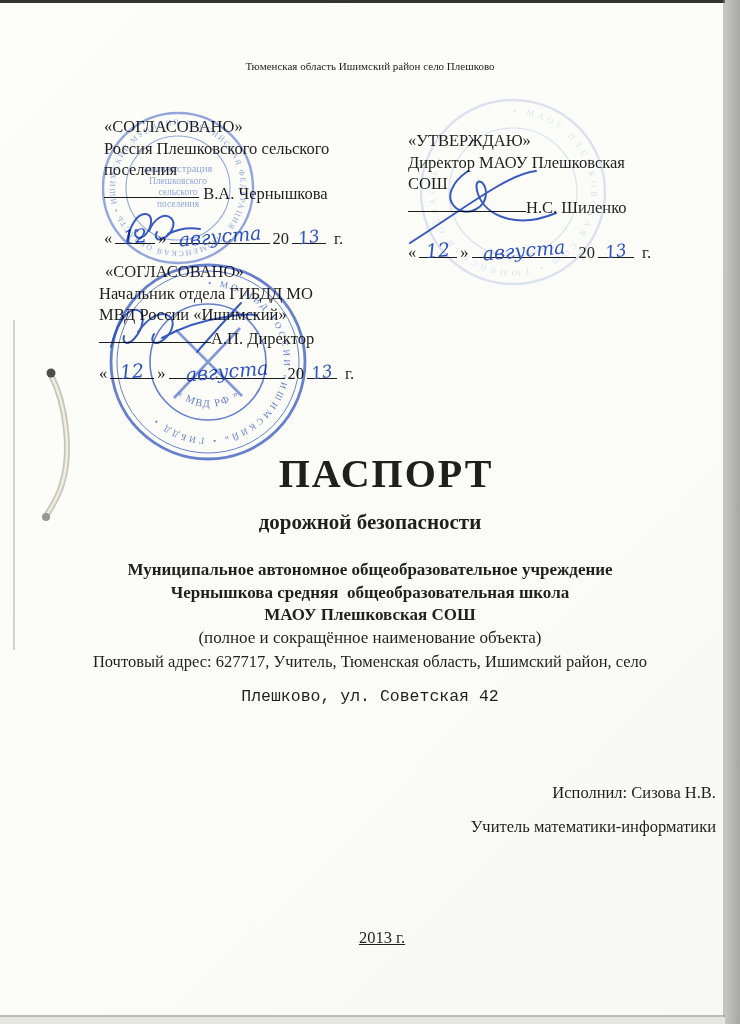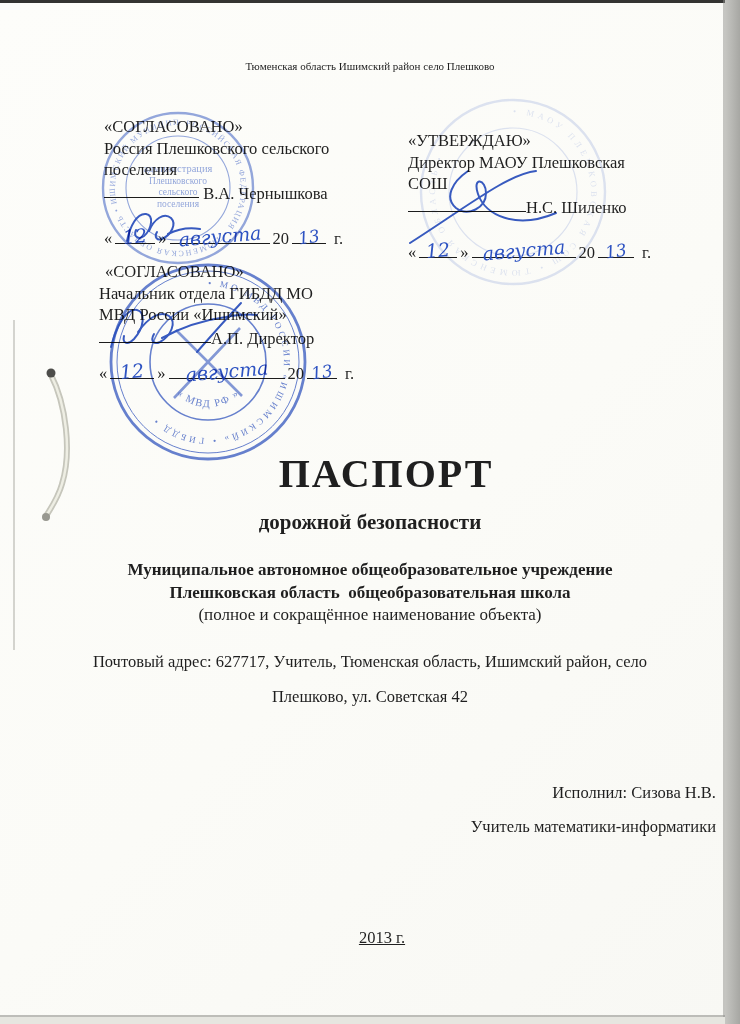--- a/index.html
+++ b/index.html
@@ -44,21 +44,21 @@
   }
   .hand-sm{font-size:17px;transform:translateX(-50%) rotate(-9deg);}
 
   .title-main{top:450px;left:16px;width:100%;font-size:40px;font-weight:bold;letter-spacing:2px;}
   .title-sub{top:490px;left:0;width:100%;font-size:21px;font-weight:bold;margin-top:20px;}
 
   .org{top:547px;left:0;width:100%;font-size:17px;line-height:22.5px;margin-top:12px;}
   .org .b{font-weight:bold;white-space:pre-wrap;}
 
   .addr{top:652px;left:0;width:100%;font-size:16.5px;}
-  .addr .l2{margin-top:15px;}
+  .addr .l2{margin-top:15px;font-family:Liberation Mono, monospace;}
 
   .exec{top:776px;left:386px;width:330px;text-align:right;font-size:16.5px;line-height:34px;}
 
   .footer-year{top:928px;left:12px;width:100%;font-size:16.5px;text-decoration:underline;}
 
   .overlay{position:absolute;top:0;left:0;width:740px;height:1024px;
     pointer-events:none;mix-blend-mode:multiply;}
   .stamp-text{font-family:"Liberation Serif","DejaVu Serif",serif;}
 </style>
 </head>
@@ -110,21 +110,22 @@
     <div class="date-line">
       <span>«</span><span class="blank" style="width:44px"><span class="hand">12</span></span><span>»</span><span class="blank" style="width:116px"><span class="hand">августа</span></span><span>20</span><span class="blank" style="width:30px"><span class="hand hand-sm">13</span></span><span class="sfx">г.</span>
     </div>
   </div>
 
   <div class="abs title-main center">ПАСПОРТ</div>
   <div class="abs title-sub center">дорожной безопасности</div>
 
   <div class="abs org center">
     <div class="b">Муниципальное автономное общеобразовательное учреждение</div>
-    <div class="b">Плешковская область  общеобразовательная школа</div>
+    <div class="b">Чернышкова средняя  общеобразовательная школа</div>
+    <div class="b">МАОУ Плешковская СОШ</div>
     <div>(полное и сокращённое наименование объекта)</div>
   </div>
 
   <div class="abs addr center">
     <div>Почтовый адрес: 627717, Учитель, Тюменская область, Ишимский район, село</div>
     <div class="l2">Плешково, ул. Советская 42</div>
   </div>
 
   <div class="abs exec">
     <div>Исполнил: Сизова Н.В.</div>

